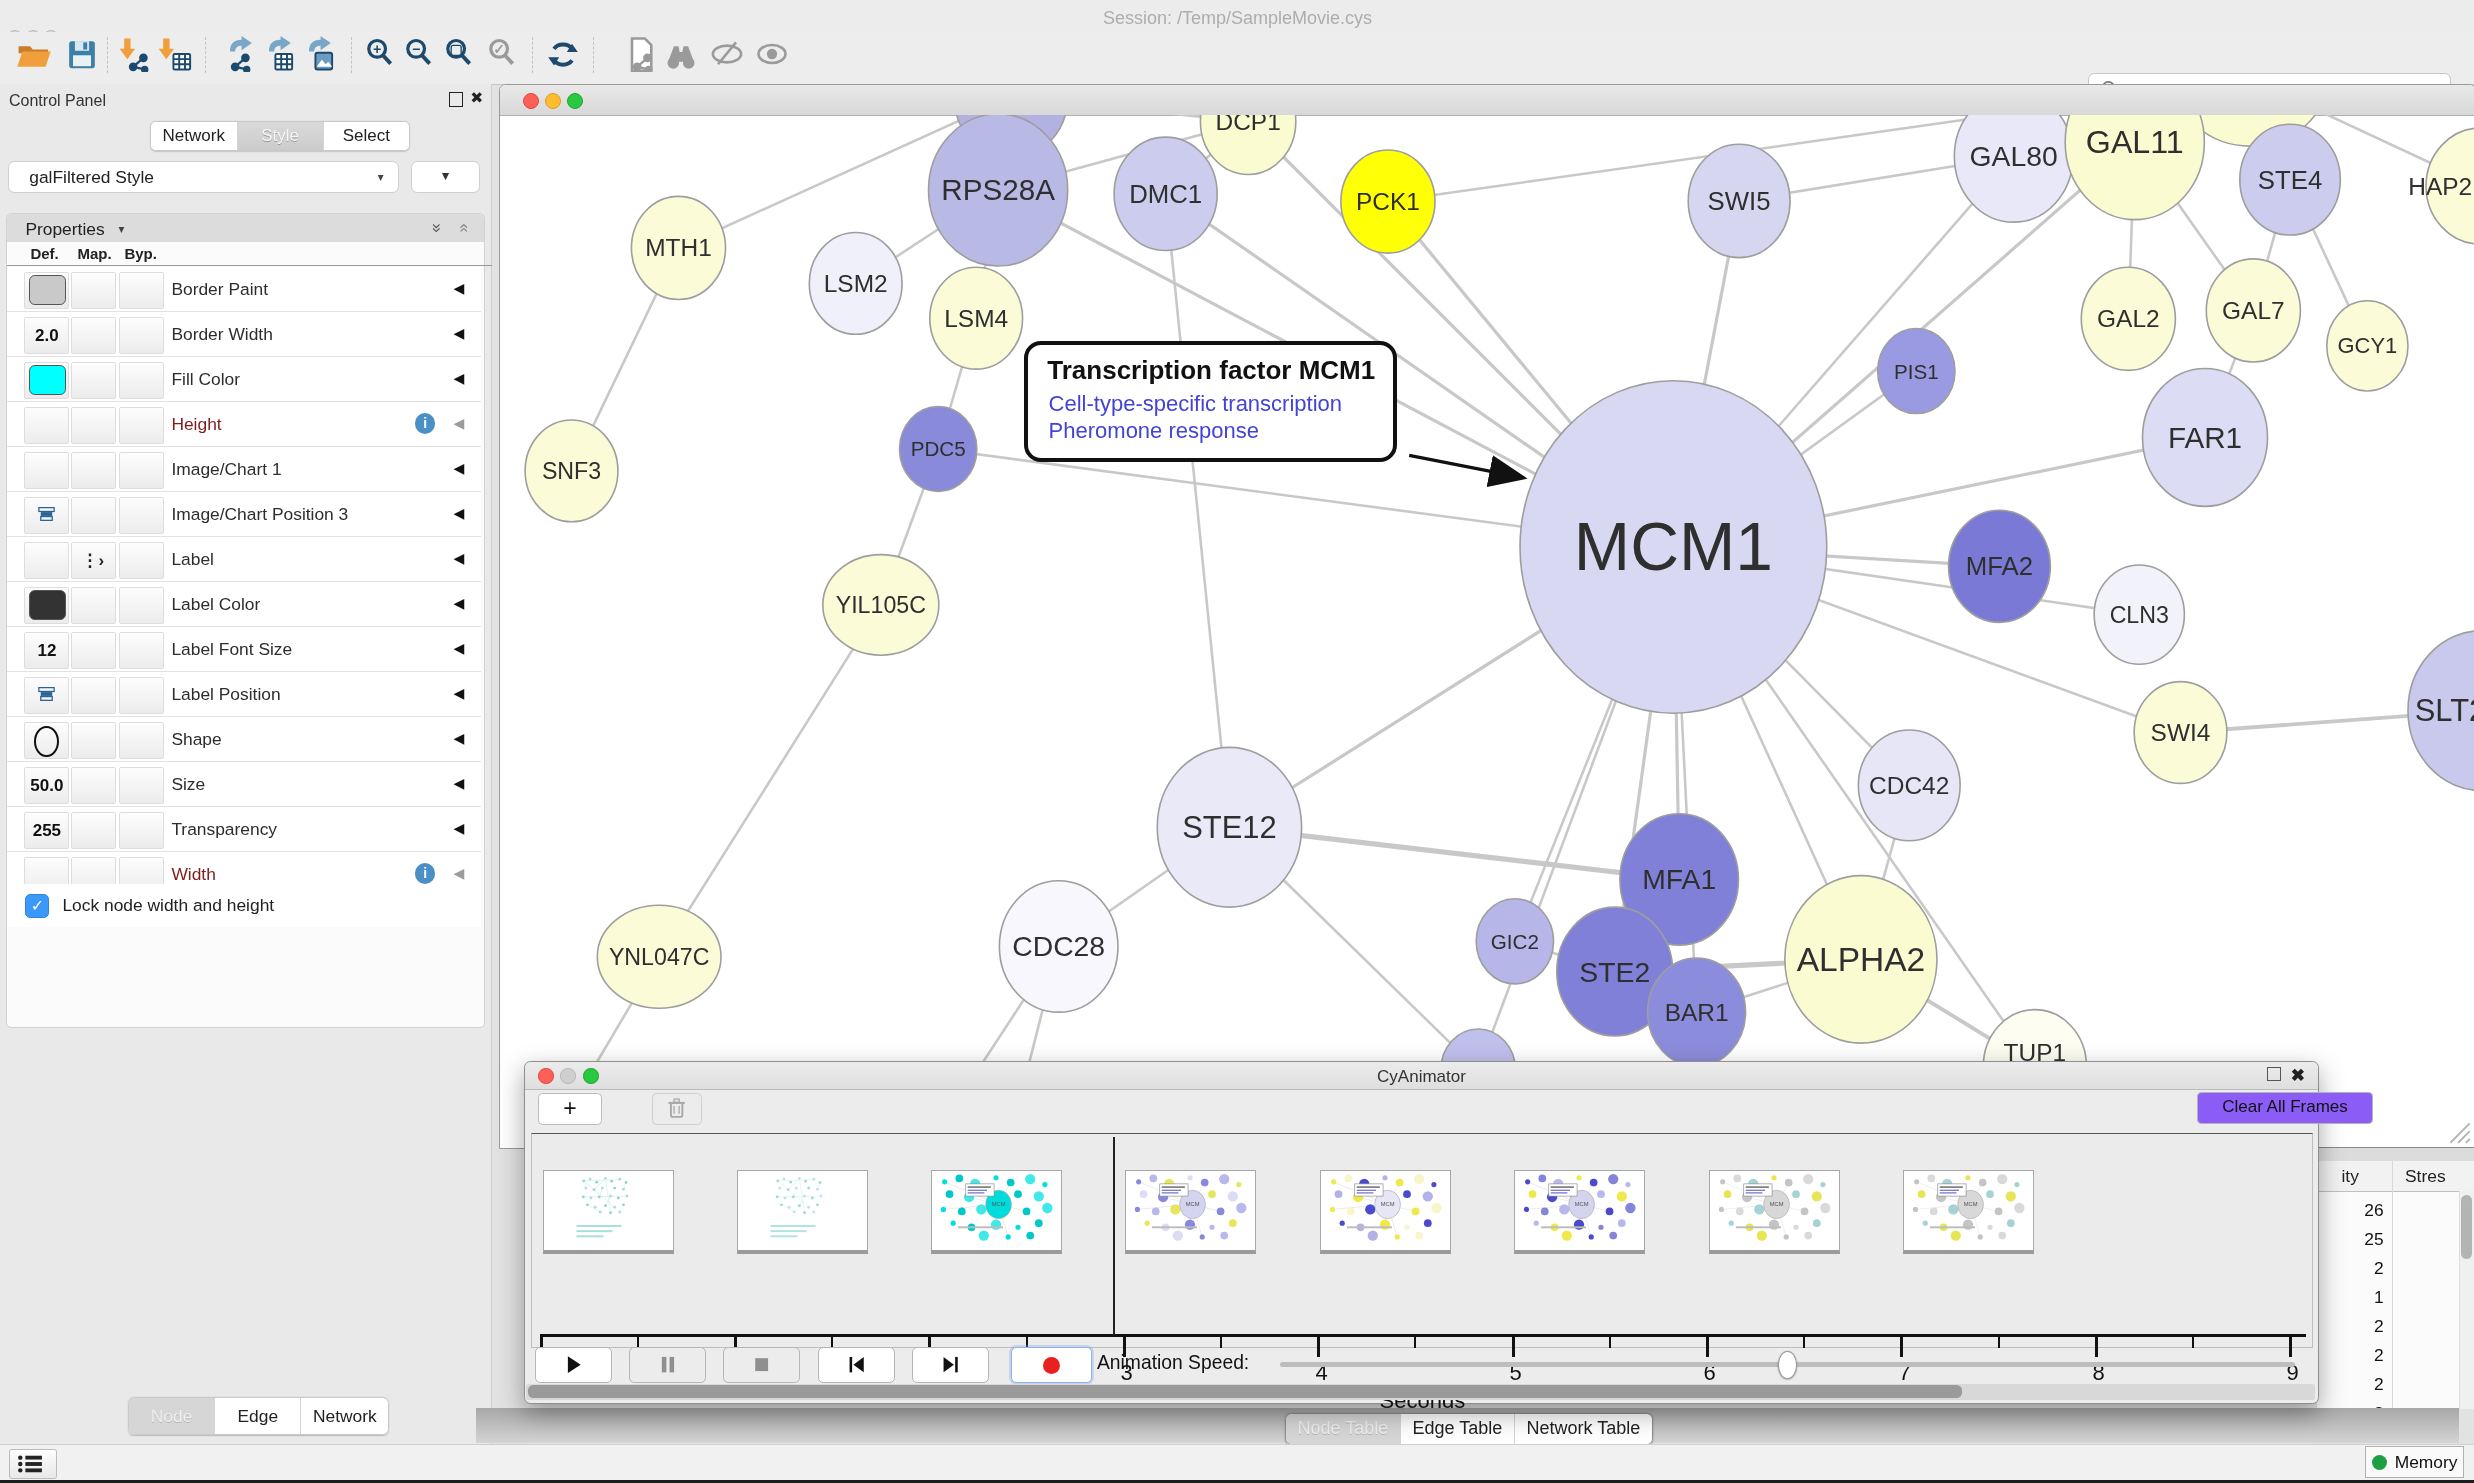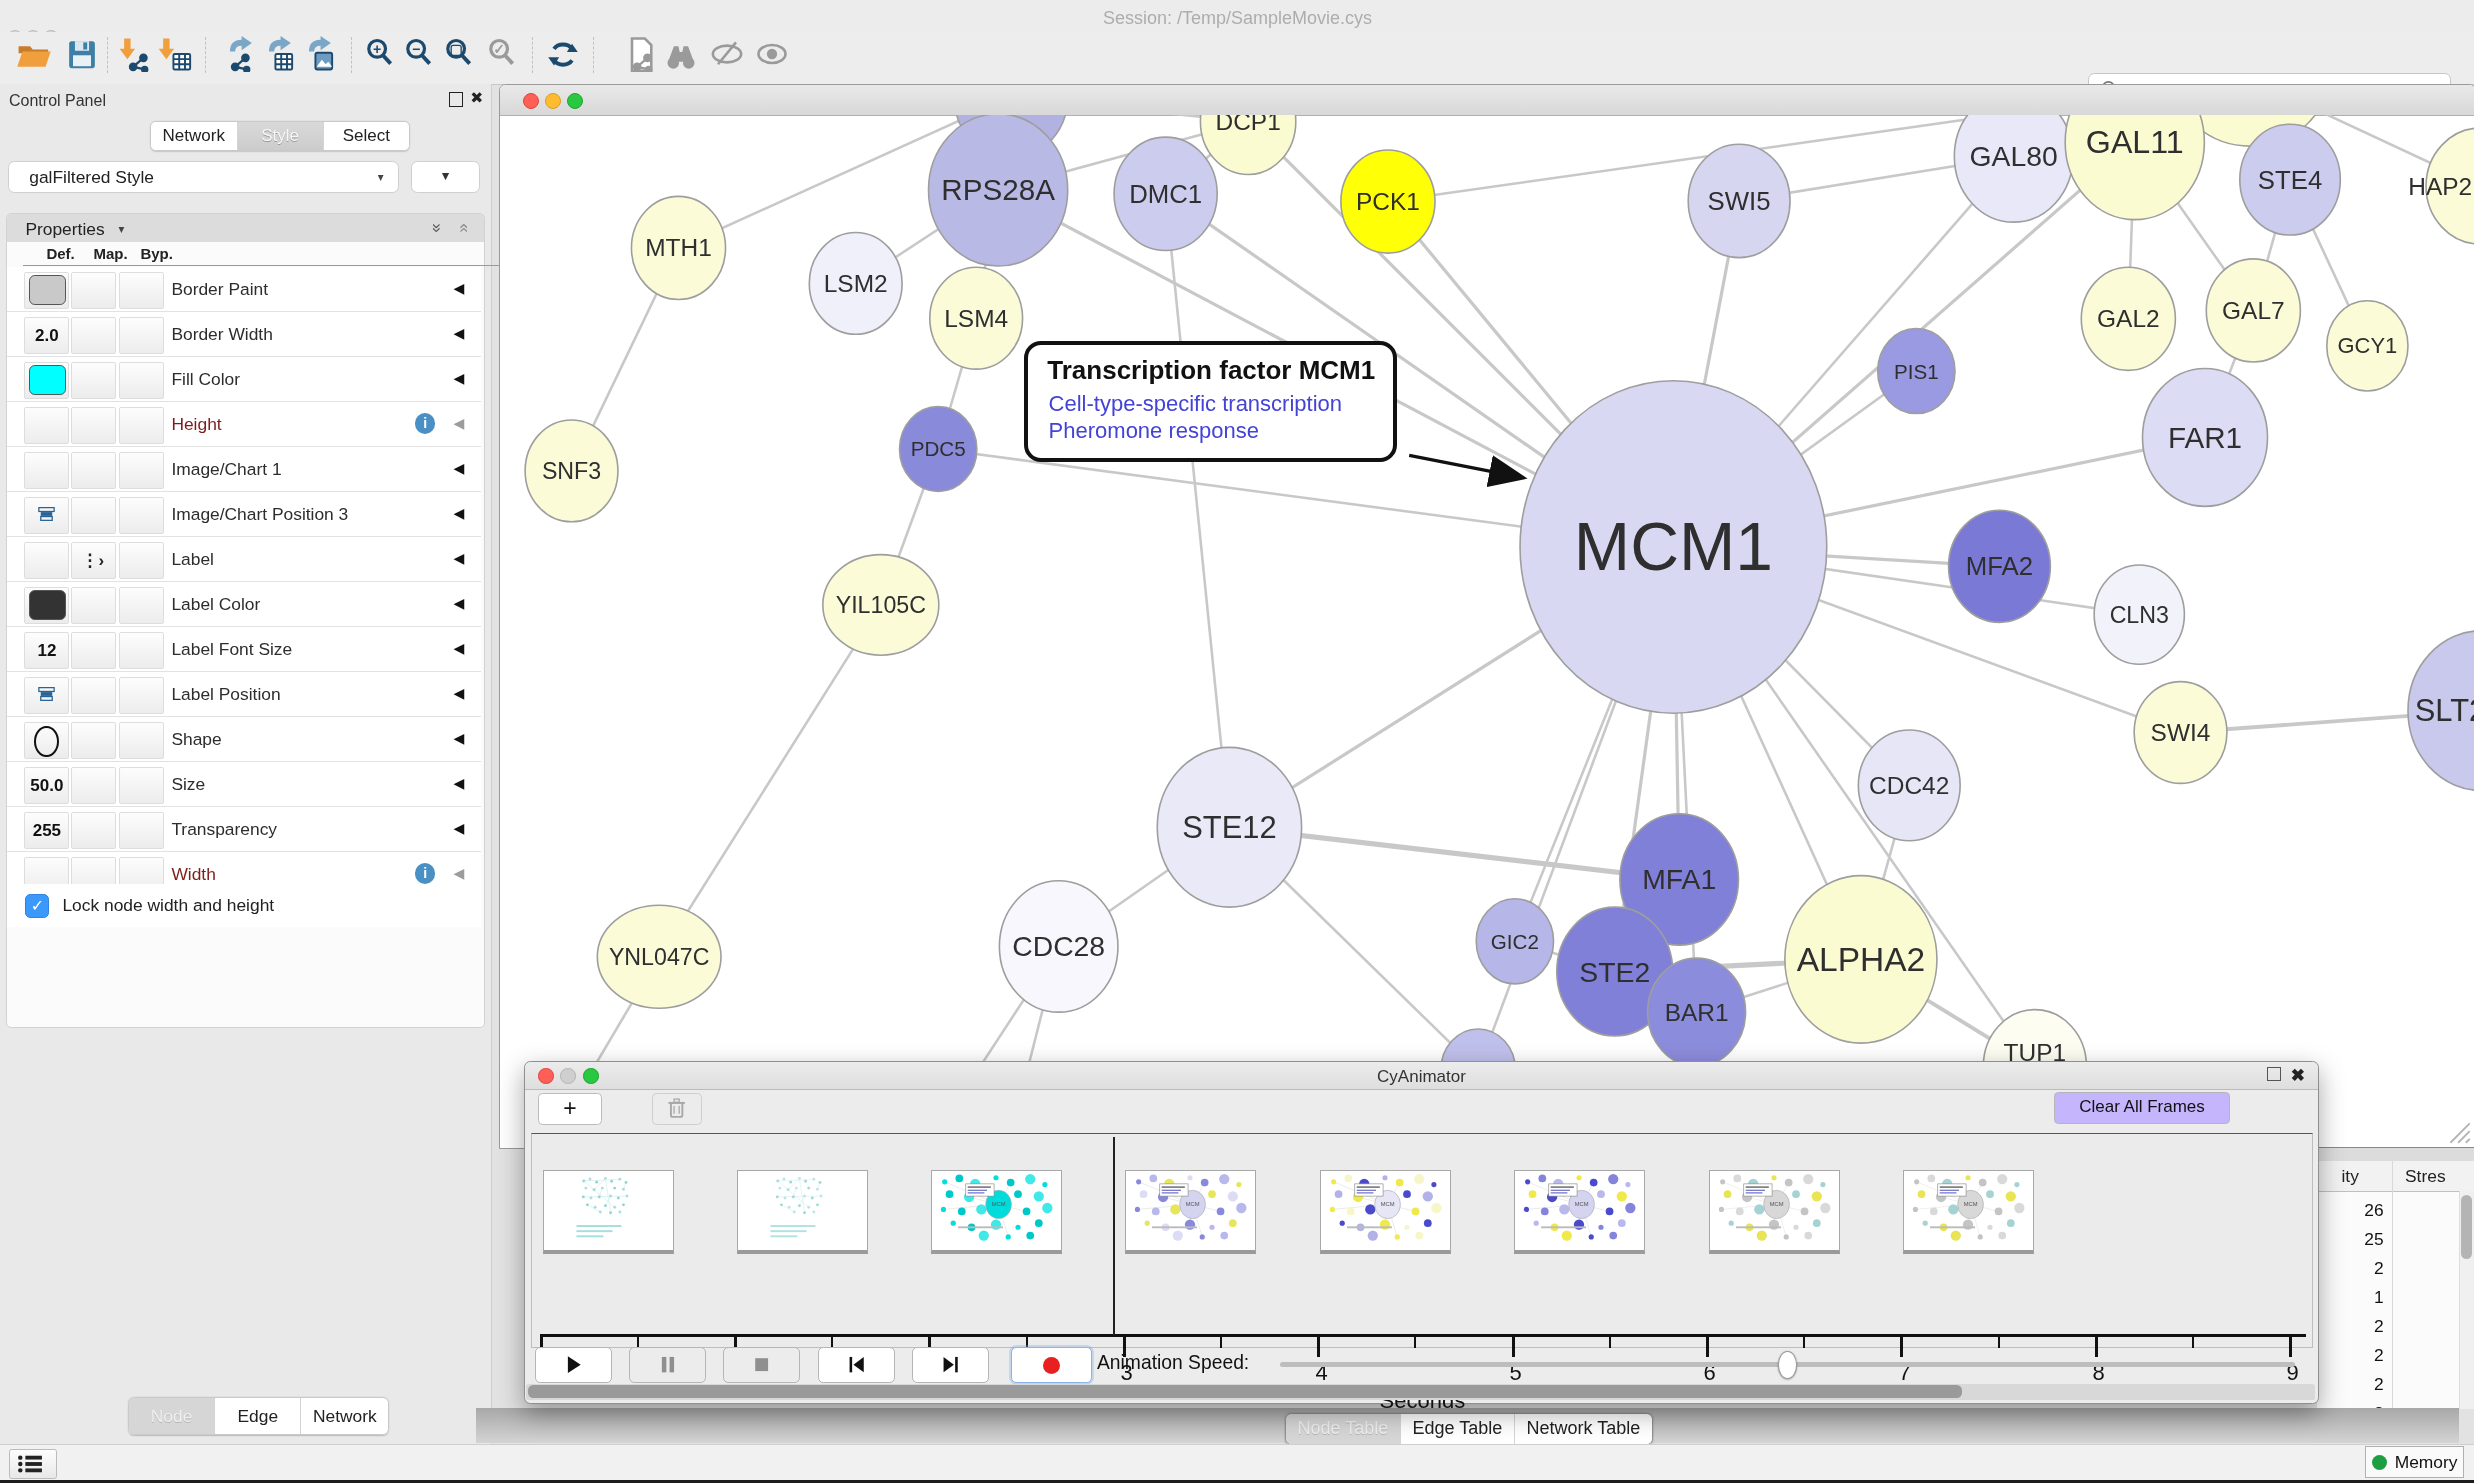--- a/index.html
+++ b/index.html
@@ -25,21 +25,21 @@
   #style-combo{left:7.7px;top:77px;width:389px;height:30px;background:#fff;border:1.3px solid #cfcfcf;border-radius:6.4px;}
   #style-combo .txt{position:absolute;left:20.6px;top:5.2px;font-size:17.4px;color:#222;}
   #style-combo .arr{position:absolute;right:14px;top:7.7px;font-size:11.6px;color:#444;}
   #style-menu-btn{left:411px;top:77px;width:67px;height:30px;background:#fff;border:1.3px solid #cfcfcf;border-radius:6.4px;text-align:center;font-size:12.2px;color:#333;line-height:28px;}
   #prop-panel{left:6.4px;top:129px;width:477px;height:813px;background:#fbfbfb;border:1.3px solid #d2d2d2;border-radius:5.2px;}
   #prop-header{left:0;top:0;width:100%;height:28px;background:#dcdcdc;border-radius:3.9px 3.9px 0 0;}
   #prop-header .t{position:absolute;left:18px;top:5.2px;font-size:17.4px;color:#222;}
   #prop-header .caret{position:absolute;left:111px;top:7.7px;font-size:11.6px;color:#444;}
   .dblchev{position:absolute;top:3.9px;font-size:17px;color:#555;transform:rotate(90deg);}
   .dblchev.up{transform:rotate(-90deg);color:#888;}
-  #prop-colhead{left:16px;top:28px;width:100%;height:23px;border-bottom:1.3px solid #9a9a9a;padding-left:8px;}
+  #prop-colhead{left:0;top:28px;width:100%;height:23px;border-bottom:1.3px solid #9a9a9a;padding-left:8px;}
   #prop-colhead span{position:absolute;top:2.6px;font-size:15px;font-weight:bold;color:#222;}
   #prop-rows{left:0;top:53px;width:100%;}
   .prow{position:relative;width:474px;height:44px;background:#fff;border-bottom:0.6px solid #e2e2e2;}
   .pcell{position:absolute;top:4.5px;width:43px;height:35px;background:linear-gradient(#fdfdfd,#ececec);border:0.6px solid #ddd;border-radius:1.9px;}
   .pname{position:absolute;left:164px;top:11.6px;font-size:17.4px;color:#2d2d2d;}
   .pname.dis{color:#7f1d1d;}
   .parrow{position:absolute;right:17px;top:13px;font-size:14px;color:#111;}
   .parrow.dis{color:#9c9c9c;}
   .pinfo{position:absolute;right:46px;top:11px;width:20.6px;height:20.6px;border-radius:50%;background:#4a90c4;color:#fff;font-size:14px;font-weight:bold;text-align:center;line-height:20.6px;}
   .pswatch{position:absolute;left:3.2px;top:2.6px;width:35px;height:28px;border:1.3px solid #555;border-radius:5.8px;}
@@ -74,21 +74,21 @@
   #ts-thumb{left:1.3px;top:3.9px;width:11px;height:64px;background:#b4b4b4;border-radius:5.8px;}
   
   #cyanimator{left:524px;top:1061px;width:1793px;height:341px;background:#ececec;border:0.6px solid #8f8f8f;border-radius:6.4px;box-shadow:0 9px 26px rgba(0,0,0,.35);}
   #cy-titlebar{left:0;top:0;width:100%;height:27px;background:linear-gradient(#ececec,#dedede);border-bottom:0.6px solid #bbb;border-radius:6.4px 6.4px 0 0;}
   #cy-title{width:100%;text-align:center;top:4.5px;font-size:17px;color:#333;}
   .cylight{top:6.4px;width:13.5px;height:13.5px;border-radius:50%;}
   #cy-float{right:37px;top:5.2px;width:11.6px;height:11.6px;border:1.3px solid #555;}
   #cy-close{right:13px;top:3.2px;font-size:17px;color:#222;font-weight:bold;}
   #cy-add{left:13px;top:31px;width:62px;height:30px;background:#fff;border:0.6px solid #bbb;border-radius:4.5px;text-align:center;font-size:23px;line-height:28px;color:#111;}
   #cy-del{left:127px;top:31px;width:48px;height:30px;background:#ececec;border:0.6px solid #cfcfcf;border-radius:4.5px;}
-  #cy-clear{left:1529px;top:30px;width:174px;height:30px;background:#c4b5fd;border:0.6px solid #b5b5b5;border-radius:4.5px;text-align:center;font-size:17px;line-height:28px;color:#111;}
+  #cy-clear{left:1672px;top:30px;width:174px;height:30px;background:#8b5cf6;border:0.6px solid #b5b5b5;border-radius:4.5px;text-align:center;font-size:17px;line-height:28px;color:#111;}
   #cy-timeline{left:6.4px;top:71px;width:1780px;height:213px;background:#ebebeb;border:0.6px solid #bdbdbd;border-top:1.9px solid #555;}
   .thumb{position:absolute;top:36px;width:129px;height:79px;background:#fff;border:0.6px solid #a8a8a8;border-bottom:4.5px solid #9a9a9a;}
   #cy-axis{left:7.7px;top:200px;width:1766px;height:3.2px;background:#111;}
   .tickmaj{position:absolute;top:200px;width:2.6px;height:23px;background:#111;}
   .tickmin{position:absolute;top:200px;width:1.9px;height:13.5px;background:#111;}
   .ticklab{position:absolute;top:226px;width:39px;font-size:22px;color:#111;}
   #cy-seconds{left:0;top:254px;width:1780px;text-align:center;font-size:22px;color:#111;}
   #cy-playhead{left:581px;top:2.6px;width:1.9px;height:198px;background:#222;}
   .tpbtn{position:absolute;top:285px;width:75px;height:34px;background:#fff;border:0.6px solid #b5b5b5;border-radius:5.2px;display:flex;align-items:center;justify-content:center;}
   .tpbtn.dis{background:#ececec;}

